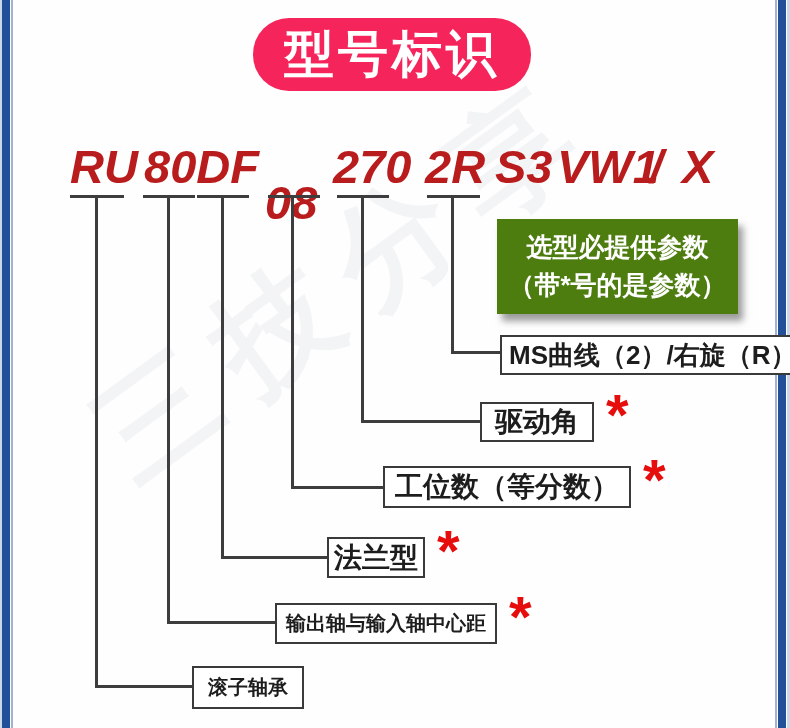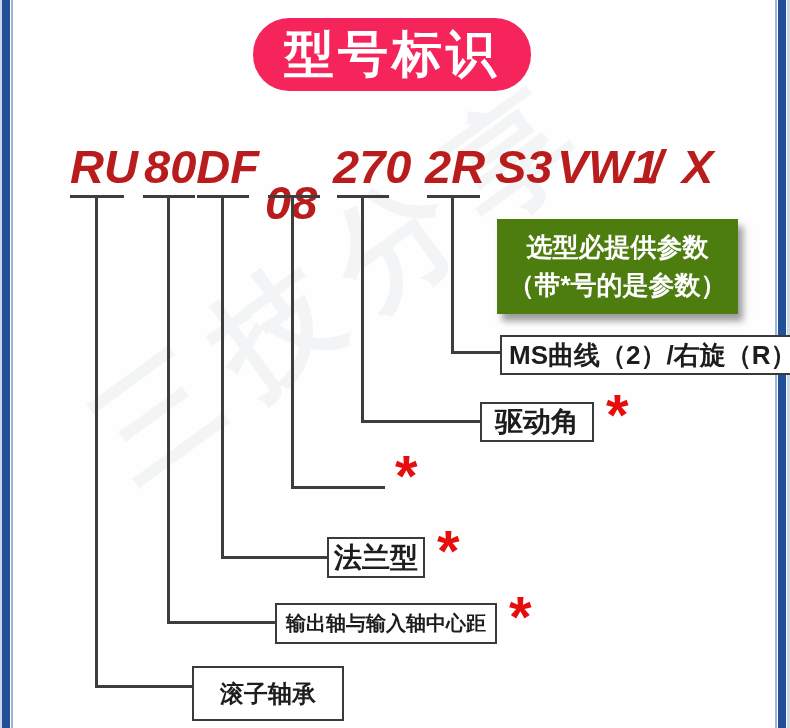--- a/index.html
+++ b/index.html
@@ -113,21 +113,21 @@
   #lrow-0 .lbox { height: 40px; font-size: 26px; padding: 0 7px; }
   #lrow-1 { left: 480px; top: 402px; }
   #lrow-1 .lbox { height: 40px; font-size: 28px; padding: 0 13px; }
   #lrow-2 { left: 383px; top: 466px; }
   #lrow-2 .lbox { height: 42px; font-size: 28px; padding: 0 10px; }
   #lrow-3 { left: 327px; top: 537px; }
   #lrow-3 .lbox { height: 41px; font-size: 28px; padding: 0 5px; }
   #lrow-4 { left: 275px; top: 603px; }
   #lrow-4 .lbox { height: 41px; font-size: 20px; padding: 0 9px; }
   #lrow-5 { left: 192px; top: 666px; }
-  #lrow-5 .lbox { height: 55px; font-size: 24px; padding: 0 26px; }
+  #lrow-5 .lbox { height: 43px; font-size: 20px; padding: 0 14px; }
 </style>
 </head>
 <body>
 
 <div class="edge-pale" id="edge-l-pale"></div>
 <div class="edge-dark" id="edge-l-dark"></div>
 <div class="edge-line" id="edge-l-line"></div>
 <div class="edge-line" id="edge-r-line"></div>
 <div class="edge-dark" id="edge-r-dark"></div>
 <div class="edge-pale" id="edge-r-pale"></div>
@@ -175,20 +175,21 @@
 </div>
 
 <div class="lrow" id="lrow-0">
   <div class="lbox">MS曲线（2）/右旋（R）</div>
 </div>
 <div class="lrow" id="lrow-1">
   <div class="lbox">驱动角</div>
   <span class="star">*</span>
 </div>
 <div class="lrow" id="lrow-2">
+  <div class="lbox">工位数（等分数）</div>
   <span class="star">*</span>
 </div>
 <div class="lrow" id="lrow-3">
   <div class="lbox">法兰型</div>
   <span class="star">*</span>
 </div>
 <div class="lrow" id="lrow-4">
   <div class="lbox">输出轴与输入轴中心距</div>
   <span class="star">*</span>
 </div>

